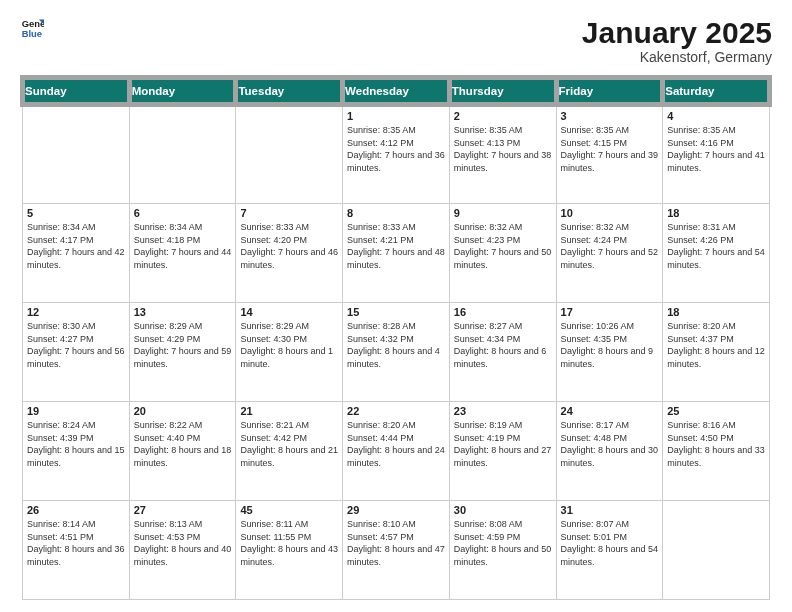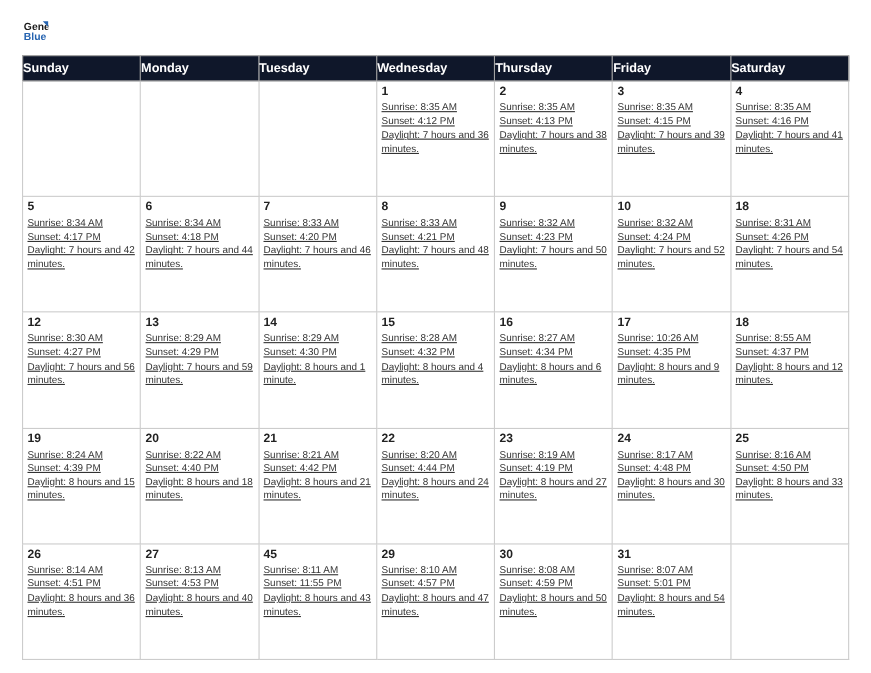--- a/index.html
+++ b/index.html
@@ -46,27 +46,27 @@
       color: #444;
     }
     .calendar {
       flex: 1;
       border: 1px solid #ccc;
       border-collapse: collapse;
       width: 100%;
       table-layout: fixed;
     }
     .calendar th {
-      background-color: #0f172a;
+      background-color: #0f766e;
       color: white;
       font-size: 11.5px;
       font-weight: bold;
       padding: 5px 0;
       text-align: left;
-      border: 1px solid #a3a3a3;
+      border: 5px solid #a3a3a3;
     }
     .calendar td {
       vertical-align: top;
       border: 1px solid #ccc;
       padding: 3px 4px;
       font-size: 9.5px;
       color: #222;
       background: #fff;
       height: 78px;
     }
@@ -77,41 +77,44 @@
     .day-num {
       font-weight: bold;
       font-size: 11px;
       margin-bottom: 2px;
       display: block;
     }
     .day-info {
       font-size: 9px;
       line-height: 1.4;
       color: #333;
-      text-decoration: underline;
     }
     .empty-cell {
       background: #f5f5f5;
     }
     .shaded {
       background: #f0f0f0;
     }
   </style>
 </head>
 <body>
 
 <div class="page">
   <div class="header">
     <div class="logo">
       <svg class="logo-icon" viewBox="0 0 28 28">
         <rect x="0" y="0" width="28" height="28" fill="none"></rect>
         <text x="2" y="13" font-size="11" font-weight="bold" fill="#1a1a1a" font-family="Arial">General</text>
         <text x="2" y="24" font-size="11" font-weight="bold" fill="#2563b0" font-family="Arial">Blue</text>
         <polygon points="22,4 28,4 28,10" fill="#2563b0"></polygon>
       </svg>
+    </div>
+    <div class="title-block">
+      <div class="month-title">January 2025</div>
+      <div class="location">Kakenstorf, Germany</div>
     </div>
   </div>
 
   <table class="calendar">
     <thead>
       <tr>
         <th>Sunday</th>
         <th>Monday</th>
         <th>Tuesday</th>
         <th>Wednesday</th>
@@ -226,21 +229,21 @@
 Daylight: 8 hours and 6 minutes.</div>
           </td>
           <td>
             <span class="day-num">17</span>
             <div class="day-info">Sunrise: 10:26 AM
 Sunset: 4:35 PM
 Daylight: 8 hours and 9 minutes.</div>
           </td>
           <td>
             <span class="day-num">18</span>
-            <div class="day-info">Sunrise: 8:55 AM
+            <div class="day-info">Sunrise: 8:20 AM
 Sunset: 4:37 PM
 Daylight: 8 hours and 12 minutes.</div>
           </td>
         </tr>
         <tr>
           <td class="shaded">
             <span class="day-num">19</span>
             <div class="day-info">Sunrise: 8:24 AM
 Sunset: 4:39 PM
 Daylight: 8 hours and 15 minutes.</div>

